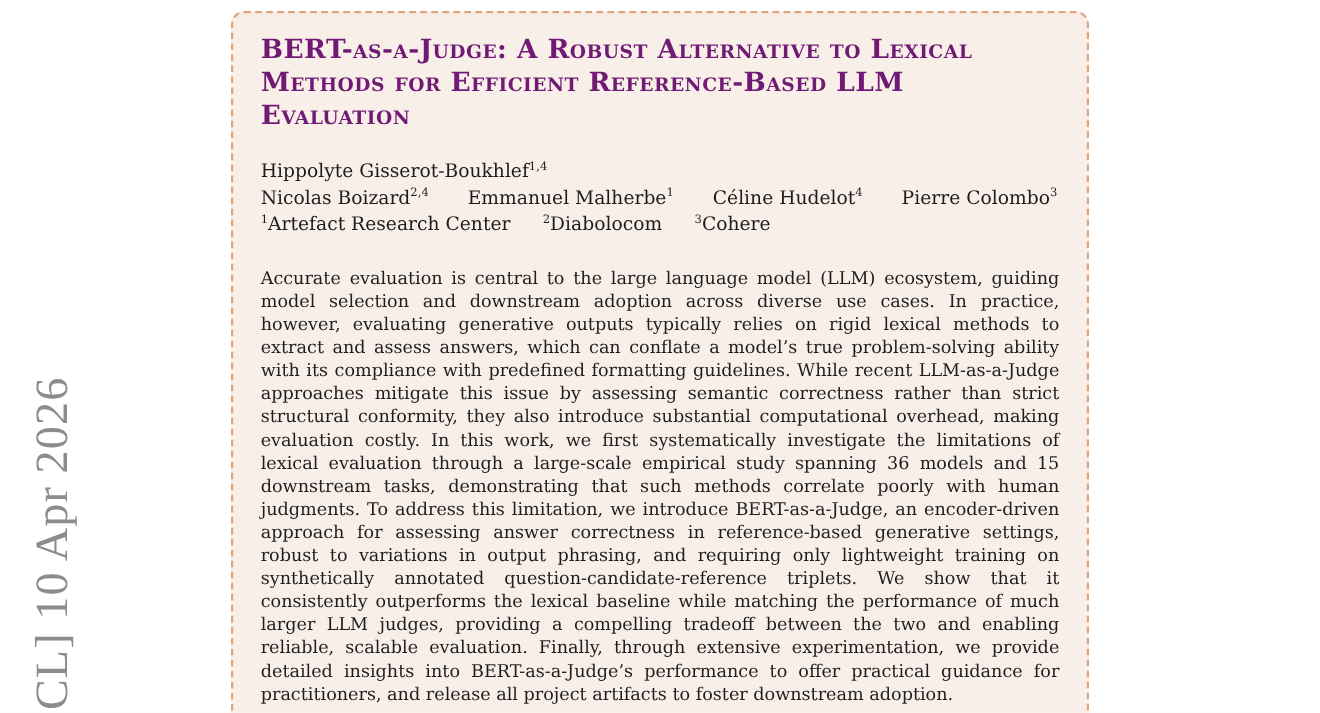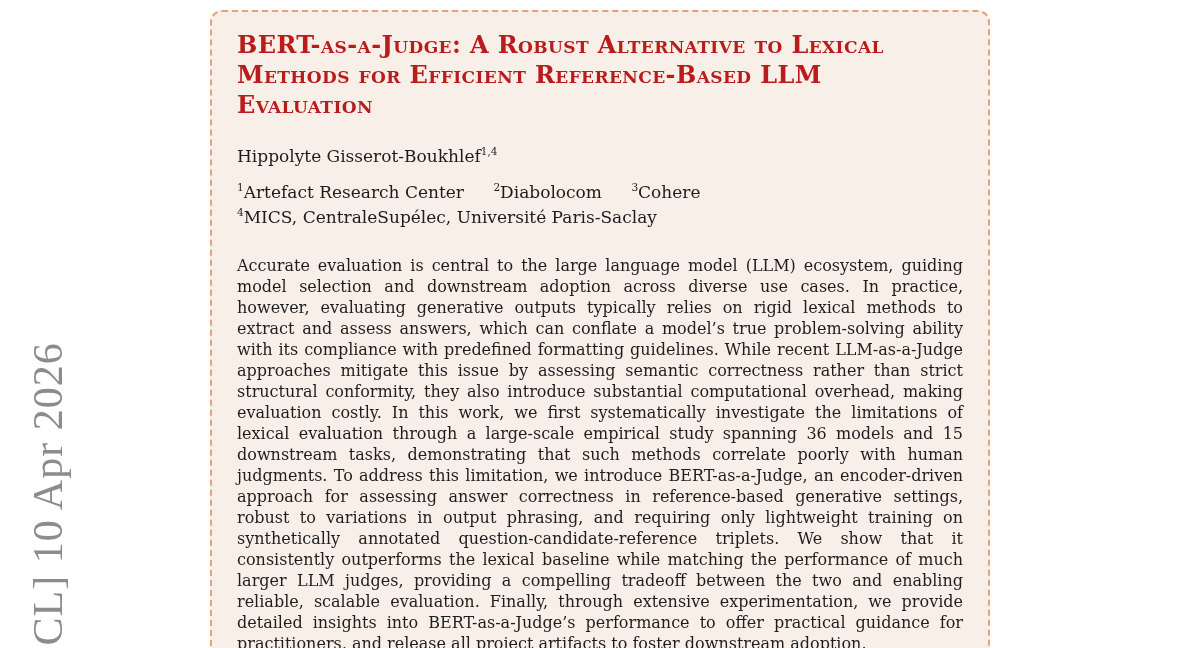--- a/index.html
+++ b/index.html
@@ -37,35 +37,35 @@
     border: 2px dashed #e0a37a;
     border-radius: 12px;
     padding: 18px 25px 0 25px;
   }
 
   .paper-title {
     font-variant: small-caps;
     font-size: 24px;
     line-height: 30px;
     letter-spacing: 0.4px;
-    color: #b91c1c;
+    color: #701a75;
   }
   .title-bold { font-weight: 700; }
 
   .authors-block { margin-top: 24px; font-size: 17px; line-height: 24px; }
   .author-lead { font-weight: 400; }
   .author-item { margin-right: 30px; }
   .author-item:last-child { margin-right: 0; }
   .sup {
     vertical-align: super;
     font-size: 0.62em;
     line-height: 0;
   }
 
-  .affiliations-block { margin-top: 12px; font-size: 17px; line-height: 25px; }
+  .affiliations-block { font-size: 17px; line-height: 25px; }
   .affiliation-item { margin-right: 24px; }
   .affiliation-item:last-child { margin-right: 0; }
 
   .abstract-block {
     margin-top: 25px;
     font-size: 16px;
     line-height: 21px;
     text-align: justify;
     color: #1e1e1e;
   }
@@ -78,28 +78,31 @@
 <div class="paper-box">
 
   <h1 class="paper-title">
     <span class="title-bold">BERT-as-a-Judge:</span><span> A Robust Alternative to Lexical Methods for Efficient Reference-Based LLM Evaluation</span>
   </h1>
 
   <div class="authors-block">
     <div class="author-line">
       <span class="author-lead"><span>Hippolyte Gisserot-Boukhlef</span><span class="sup">1,4</span></span>
     </div>
+    <div class="author-line">
+      <span class="author-item"><span>Nicolas Boizard</span><span class="sup">2,4</span></span>
+      <span class="author-item"><span>Emmanuel Malherbe</span><span class="sup">1</span></span>
+      <span class="author-item"><span>Céline Hudelot</span><span class="sup">4</span></span>
+      <span class="author-item"><span>Pierre Colombo</span><span class="sup">3</span></span>
+    </div>
   </div>
 
   <div class="affiliations-block">
     <div class="affiliation-line">
       <span class="affiliation-item"><span class="sup">1</span><span>Artefact Research Center</span></span>
       <span class="affiliation-item"><span class="sup">2</span><span>Diabolocom</span></span>
       <span class="affiliation-item"><span class="sup">3</span><span>Cohere</span></span>
     </div>
-    <div class="affiliation-line">
-      <span class="affiliation-item"><span class="sup">4</span><span>MICS, CentraleSupélec, Université Paris-Saclay</span></span>
-    </div>
   </div>
 
   <p class="abstract-block">Accurate evaluation is central to the large language model (LLM) ecosystem, guiding model selection and downstream adoption across diverse use cases. In practice, however, evaluating generative outputs typically relies on rigid lexical methods to extract and assess answers, which can conflate a model’s true problem-solving ability with its compliance with predefined formatting guidelines. While recent LLM-as-a-Judge approaches mitigate this issue by assessing semantic correctness rather than strict structural conformity, they also introduce substantial computational overhead, making evaluation costly. In this work, we first systematically investigate the limitations of lexical evaluation through a large-scale empirical study spanning 36 models and 15 downstream tasks, demonstrating that such methods correlate poorly with human judgments. To address this limitation, we introduce BERT-as-a-Judge, an encoder-driven approach for assessing answer correctness in reference-based generative settings, robust to variations in output phrasing, and requiring only lightweight training on synthetically annotated question-candidate-reference triplets. We show that it consistently outperforms the lexical baseline while matching the performance of much larger LLM judges, providing a compelling tradeoff between the two and enabling reliable, scalable evaluation. Finally, through extensive experimentation, we provide detailed insights into BERT-as-a-Judge’s performance to offer practical guidance for practitioners, and release all project artifacts to foster downstream adoption.</p>
 
 </div>
 
 </body></html>

